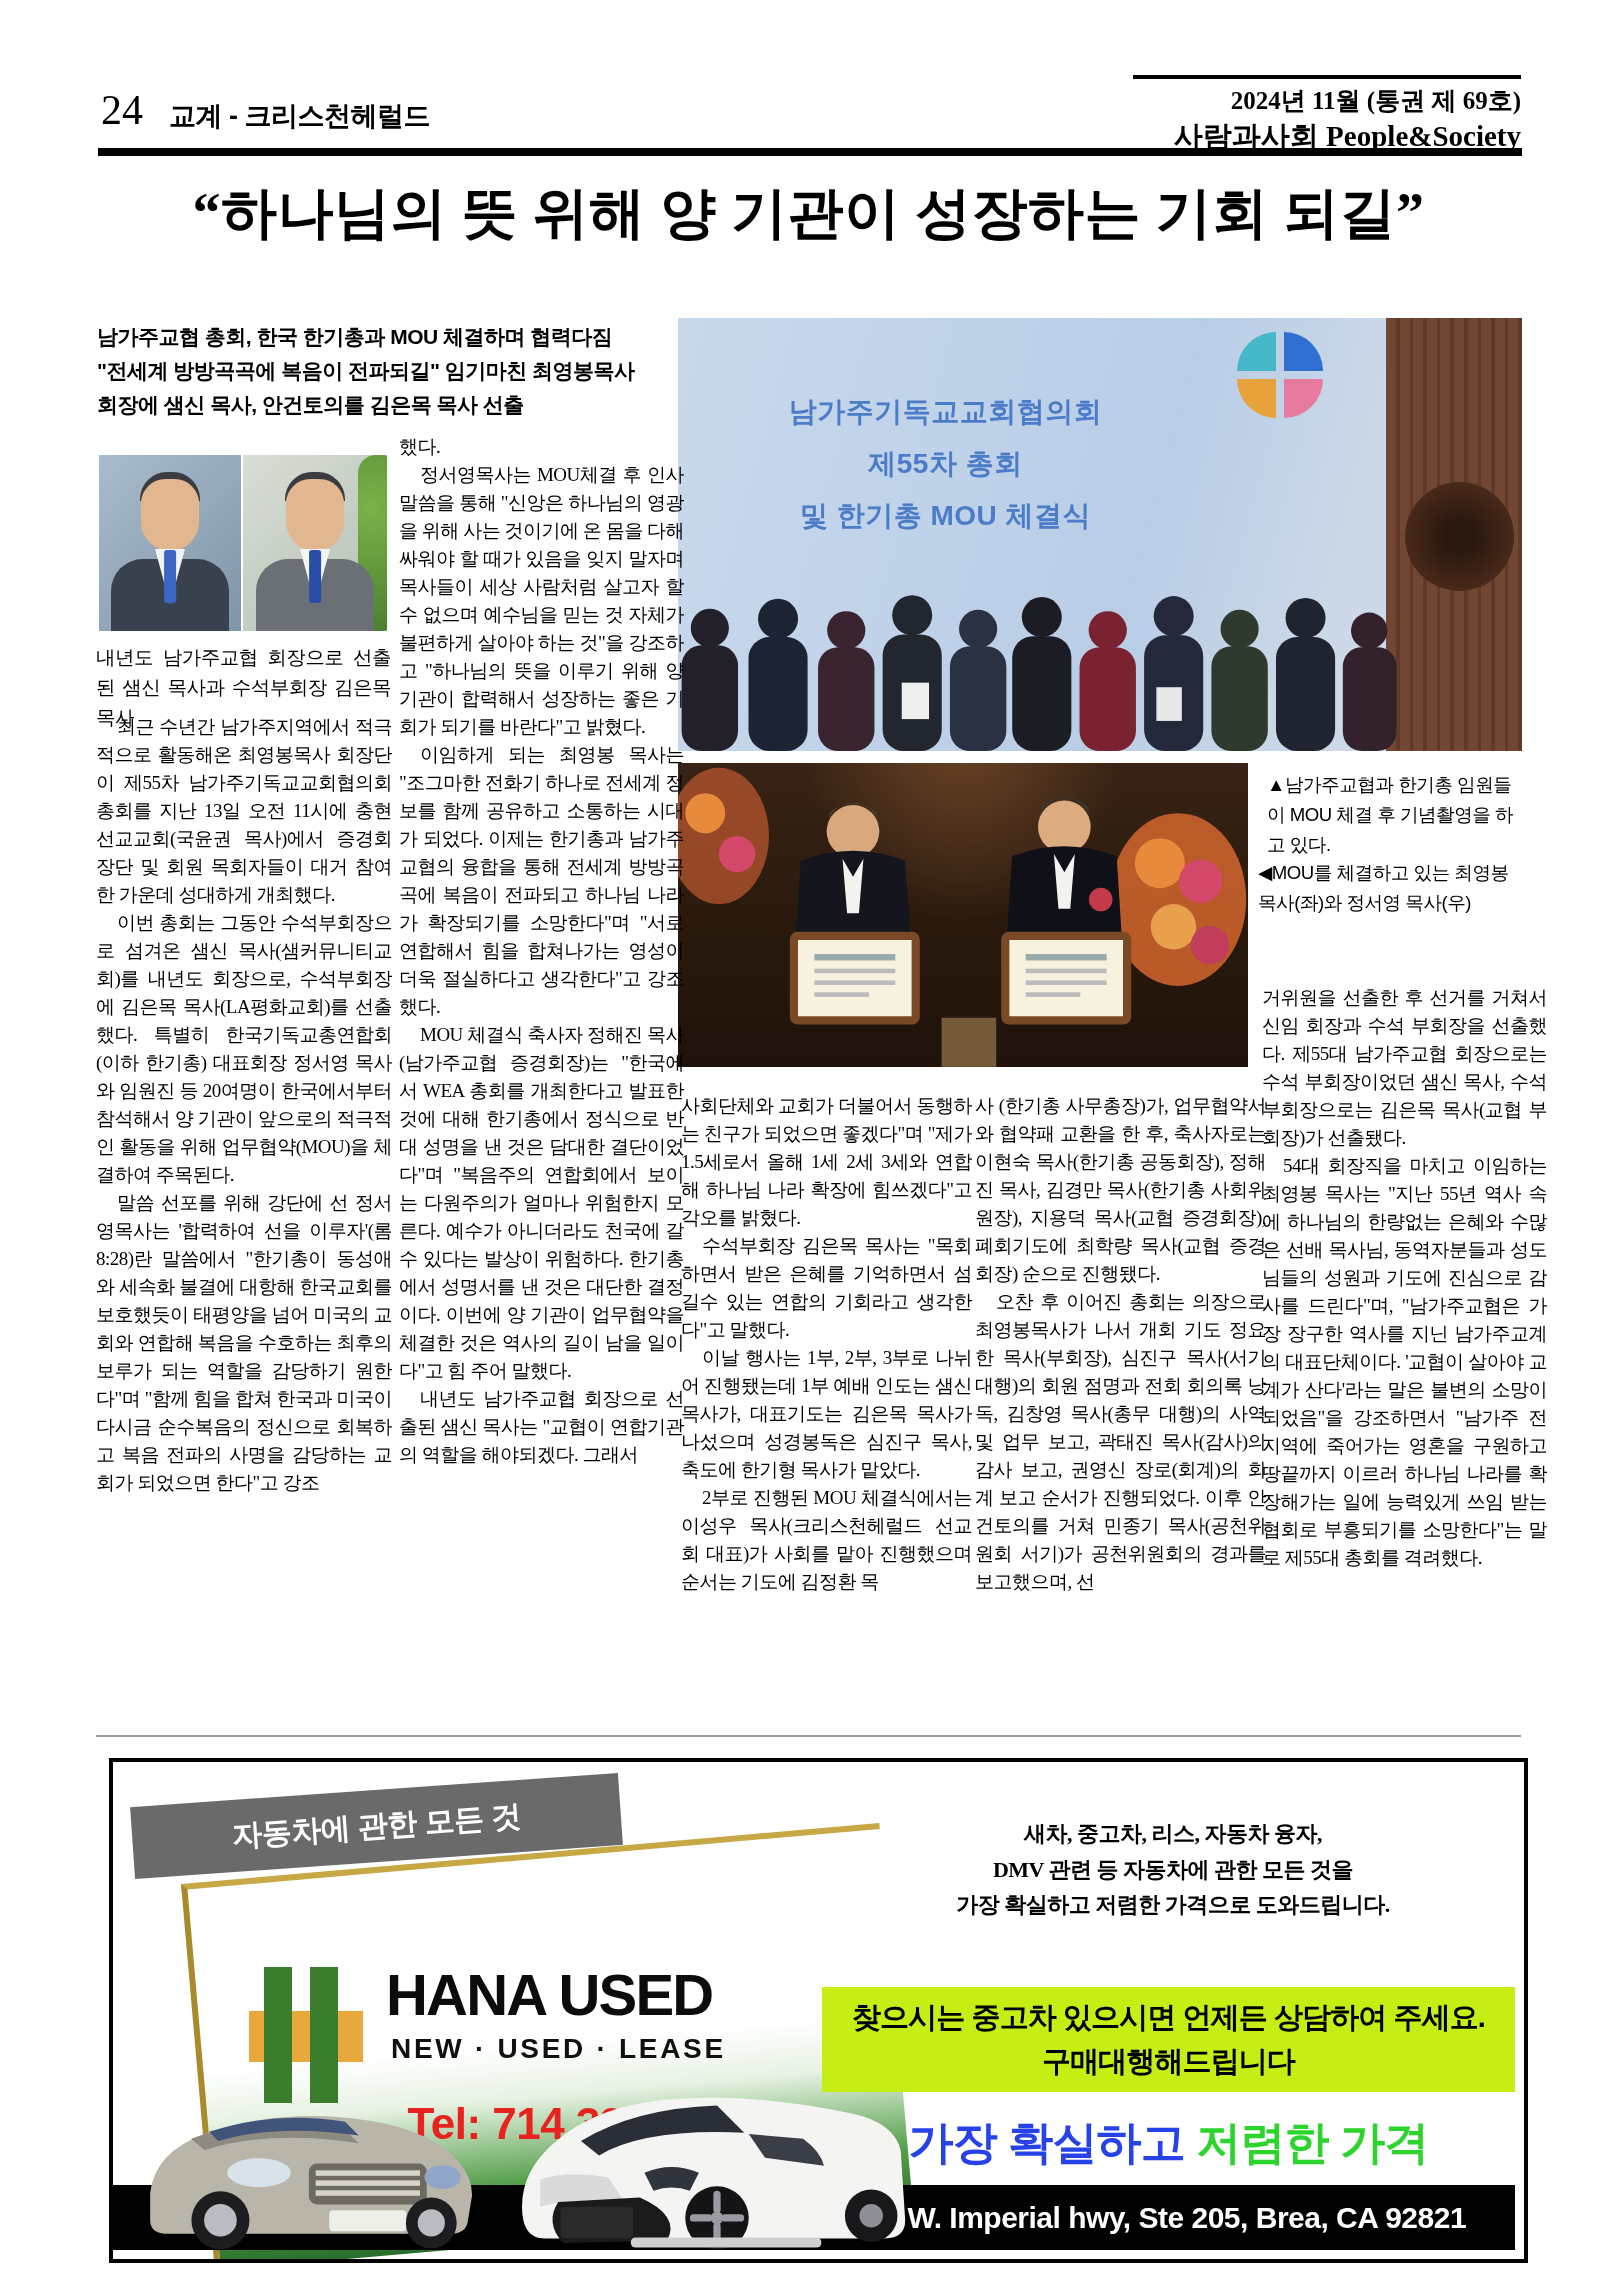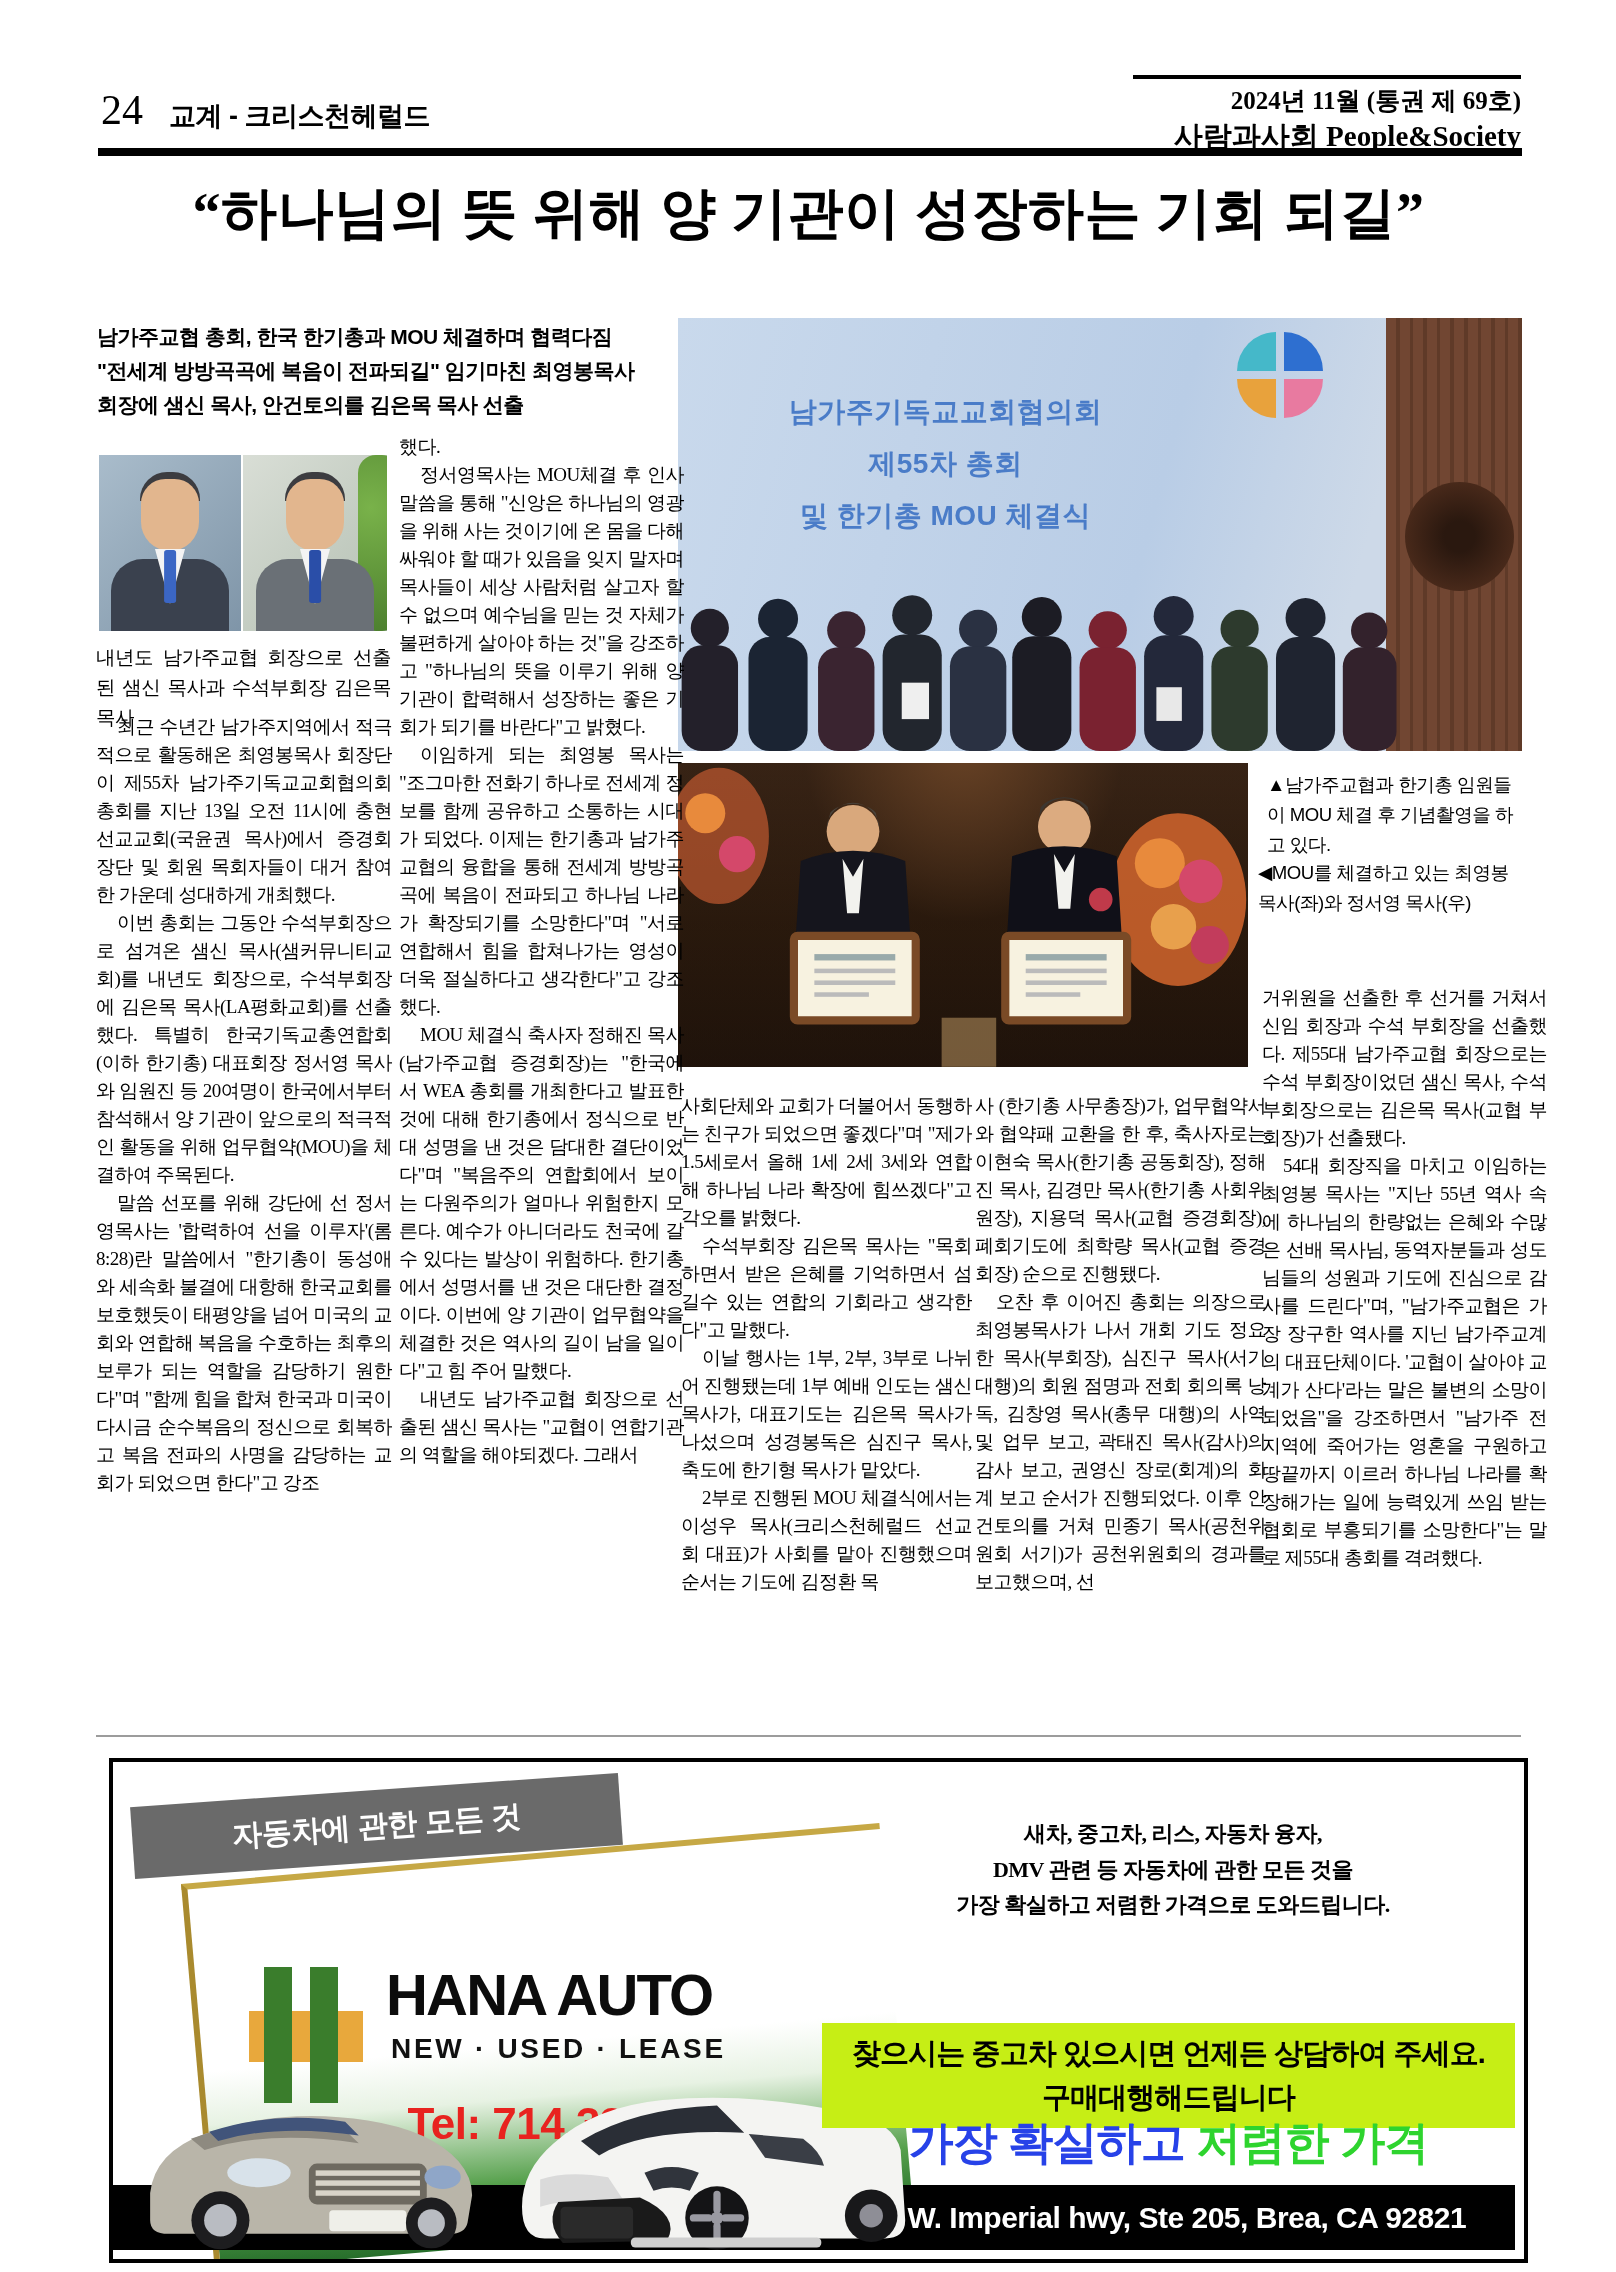--- a/index.html
+++ b/index.html
@@ -99,21 +99,21 @@
   .ad-brand-sub{position:absolute;left:278px;top:271px;font-size:28px;font-weight:bold;
                 letter-spacing:2.7px;color:#111;}
   .ad-tel{position:absolute;left:173px;top:337px;width:591px;text-align:center;
           color:#e8231f;font-size:44px;font-weight:bold;letter-spacing:-0.5px;}
   .ad-cars{position:absolute;left:9px;top:295px;width:800px;height:195px;}
 
   .ad-pitch{position:absolute;left:718px;top:54px;width:684px;text-align:center;
             font-size:22px;font-weight:600;line-height:1.62;letter-spacing:-0.5px;}
   .ad-banner{position:absolute;left:709px;top:225px;width:693px;height:105px;background:#c6ee15;
              display:flex;flex-direction:column;align-items:center;justify-content:center;
-             font-size:29px;font-weight:bold;line-height:1.5;letter-spacing:-0.9px;text-align:center;margin-top:36px;}
+             font-size:29px;font-weight:bold;line-height:1.5;letter-spacing:-0.9px;text-align:center;}
   .ad-slogan{position:absolute;left:709px;top:351px;width:693px;text-align:center;
              font-size:45px;font-weight:bold;letter-spacing:-0.9px;}
   .ad-slogan .blue{color:#2742e8;}
   .ad-slogan .green{color:#2ed42e;}
   .ad-black{position:absolute;left:0;top:423px;width:1402px;height:65px;background:#000;}
   .ad-address{position:absolute;left:673px;top:423px;width:729px;height:65px;line-height:65px;
               text-align:center;color:#fff;font-size:30px;font-weight:bold;letter-spacing:-0.5px;}
 </style>
 </head>
 <body>
@@ -264,21 +264,21 @@
 
   <div class="ad">
     <div class="ad-card"></div>
     <div class="ad-ribbon sans">자동차에 관한 모든 것</div>
 
     <div class="ad-logo">
       <div class="ho"></div>
         <div class="hv1"></div>
         <div class="hv2"></div>
     </div>
-    <div class="ad-brand sans">HANA AUTO</div>
+    <div class="ad-brand sans">HANA USED</div>
     <div class="ad-brand-sub sans">NEW · USED · LEASE</div>
     <div class="ad-tel sans">Tel: 714.332.0055</div>
 
     <div class="ad-black"></div>
     <div class="ad-address sans">1215 W. Imperial hwy, Ste 205, Brea, CA 92821</div>
 
     <svg class="ad-cars" viewBox="0 0 1760 430">
 
       <g>
         <path d="M60 300 q10 -90 120 -130 q170 -60 360 -30 q140 22 200 90 q30 35 30 75 l-10 60 q-5 25 -40 25 l-620 0 q-40 0 -40 -30 z" fill="#b9b5a9"></path>

